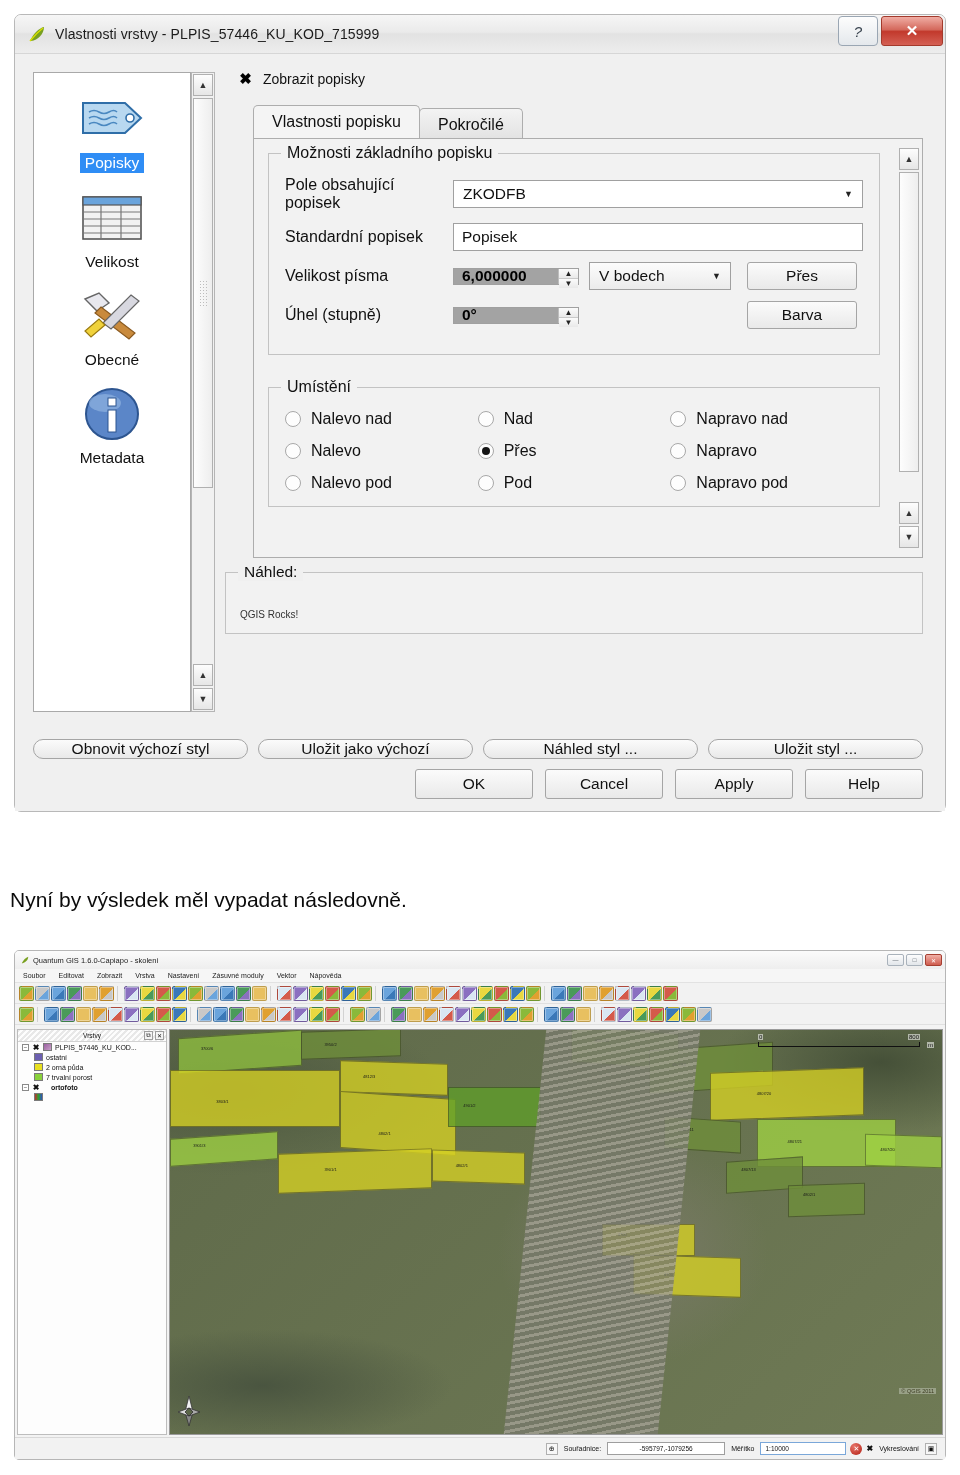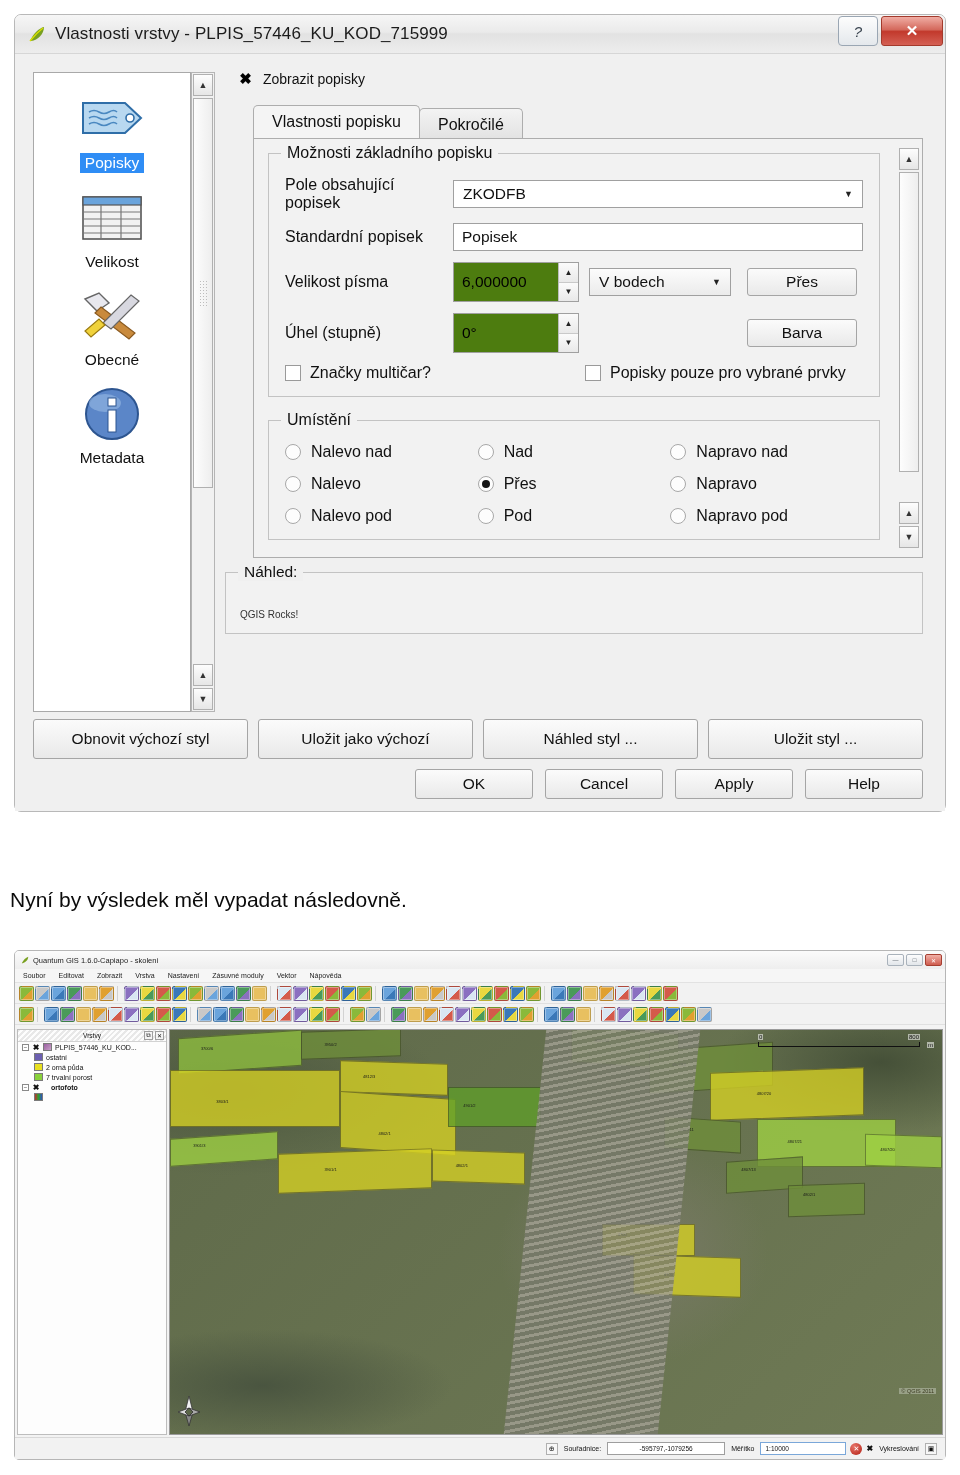--- a/index.html
+++ b/index.html
@@ -27,21 +27,21 @@
     background: linear-gradient(to bottom,#f6f6f6 0%, #eaeaea 45%, #e2e2e2 50%, #ededed 100%);
     border-radius: 6px 6px 0 0;
     display: flex; align-items: center;
     padding-left: 12px;
   }
   .dlg-icon {
     width: 20px; height: 20px; margin-right: 8px;
     position: relative;
   }
   .dlg-title {
-    font-size: 17px; color: #1b1b1b; letter-spacing: .1px;
+    font-size: 14px; color: #1b1b1b; letter-spacing: .1px;
     white-space: nowrap;
   }
   .win-btns { position: absolute; right: 0; top: 0; display: flex; height: 32px; }
   .win-btn {
     width: 40px; height: 30px; margin-top: 1px;
     border: 1px solid #9aa6b3;
     border-radius: 3px;
     background: linear-gradient(to bottom,#fdfdfd,#e4e8ec);
     display:flex; align-items:center; justify-content:center;
     font-size: 15px; color:#3a4550;
@@ -137,21 +137,21 @@
     background: #f2f2f2;
     margin-left: 28px;
     padding: 14px 14px 10px 14px;
     min-height: 420px;
   }
 
   
   .group {
     border: 1px solid #c3c3c3;
     position: relative;
-    margin-bottom: 23px;
+    margin-bottom: 32px;
     padding: 22px 16px 14px 16px;
     background: #f2f2f2;
   }
   .group > .legend {
     position: absolute; top: -10px; left: 12px;
     background: #f2f2f2; padding: 0 6px;
     font-size: 16px; color:#111;
   }
 
   .frow { display: flex; align-items: center; margin-bottom: 11px; }
@@ -167,21 +167,21 @@
     height: 28px;
     background: linear-gradient(to bottom,#fcfcfc,#ebebeb);
     border: 1px solid #a0a0a0;
     font-size: 15.5px; color:#111;
     display:flex; align-items:center; justify-content:space-between;
     padding: 0 4px 0 9px;
   }
   .combo.white { background:#ffffff; }
   .caret { font-size: 9px; color:#222; padding: 0 5px; }
   .spin {
-    display:flex; height:40px; border:1px solid #a0a0a0; background:#4d7c0f;
+    display:flex; height:17px; border:1px solid #a0a0a0; background:#a3a3a3;font-weight:bold;
   }
   .spin .val { flex:1; display:flex; align-items:center; padding-left:8px; font-size:15.5px; }
   .spin .btns { width:20px; display:flex; flex-direction:column; border-left:1px solid #bdbdbd; }
   .spin .btns div {
     flex:1; display:flex; align-items:center; justify-content:center;
     background: linear-gradient(to bottom,#fbfbfb,#e9e9e9);
     font-size:8px; color:#222;
   }
   .spin .btns div:first-child { border-bottom:1px solid #c9c9c9; }
 
@@ -221,21 +221,21 @@
   .preview-box > .legend {
     position:absolute; top:-10px; left:12px; background:#f0f0f0; padding:0 6px;
     font-size:15.5px; color:#111;
   }
   .preview-text { position:absolute; left:14px; top:36px; font-size:10px; color:#333; }
 
   .btnrow1 {
     position:absolute; left:18px; right:22px; bottom:52px;
     display:flex; gap:10px;
   }
-  .btnrow1 .btn { flex:1; height:40px; }
+  .btnrow1 .btn { flex:1; height:20px;border-radius:10px; }
   .btnrow2 {
     position:absolute; right:22px; bottom:12px;
     display:flex; gap:12px;
   }
   .btnrow2 .btn { width:118px; height:30px; }
 
   
   .caption {
     position:absolute; left: 10px; top: 888px;
     font-size: 21px; color:#0b0b0b;
@@ -488,30 +488,20 @@
             <span class="spin" style="width:126px">
               <span class="val">0°</span>
               <span class="btns">
                 <div>▲</div>
                 <div>▼</div>
               </span>
             </span>
             <span class="btn" style="width:110px;margin-left:168px">Barva</span>
           </div>
 
-          <div class="frow" style="margin-bottom:0;margin-top:4px">
-            <span class="cbrow" style="width:300px">
-              <span class="cbsq"></span>
-              <span>Značky multičar?</span>
-            </span>
-            <span class="cbrow">
-              <span class="cbsq"></span>
-              <span>Popisky pouze pro vybrané prvky</span>
-            </span>
-          </div>
         </div>
 
         <div class="group" style="margin-right:28px;margin-bottom:4px">
           <span class="legend">Umístění</span>
           <div class="radio-grid">
             <span class="rad">
                 <span class="rdot"></span>
                 <span>Nalevo nad</span>
               </span>
             <span class="rad">

